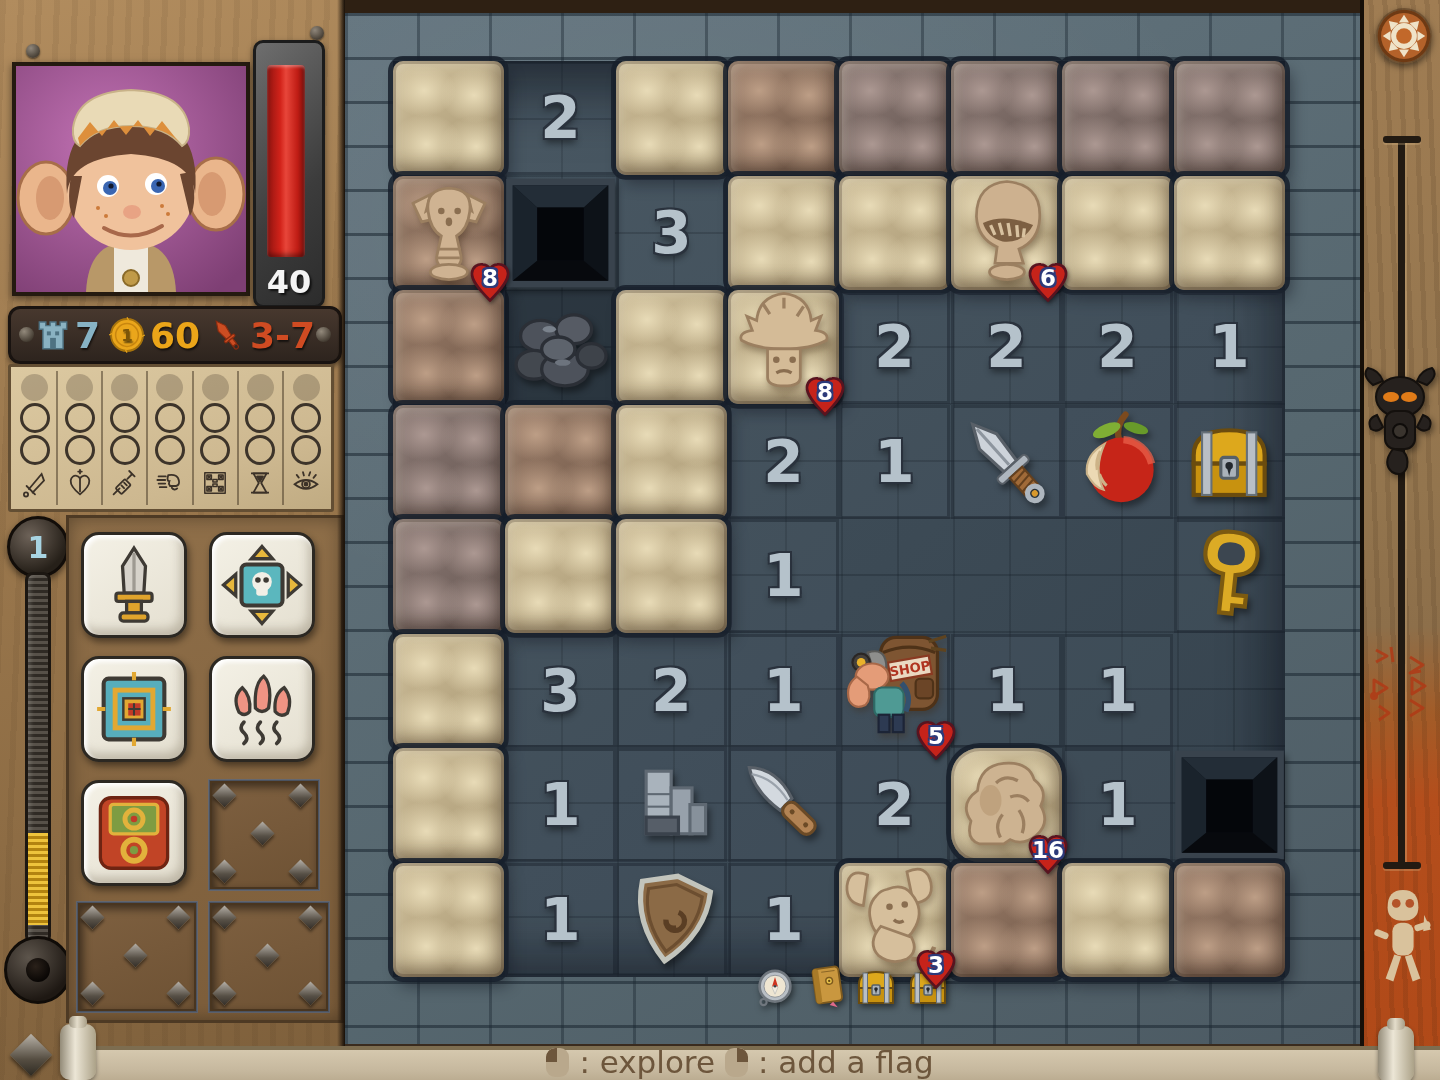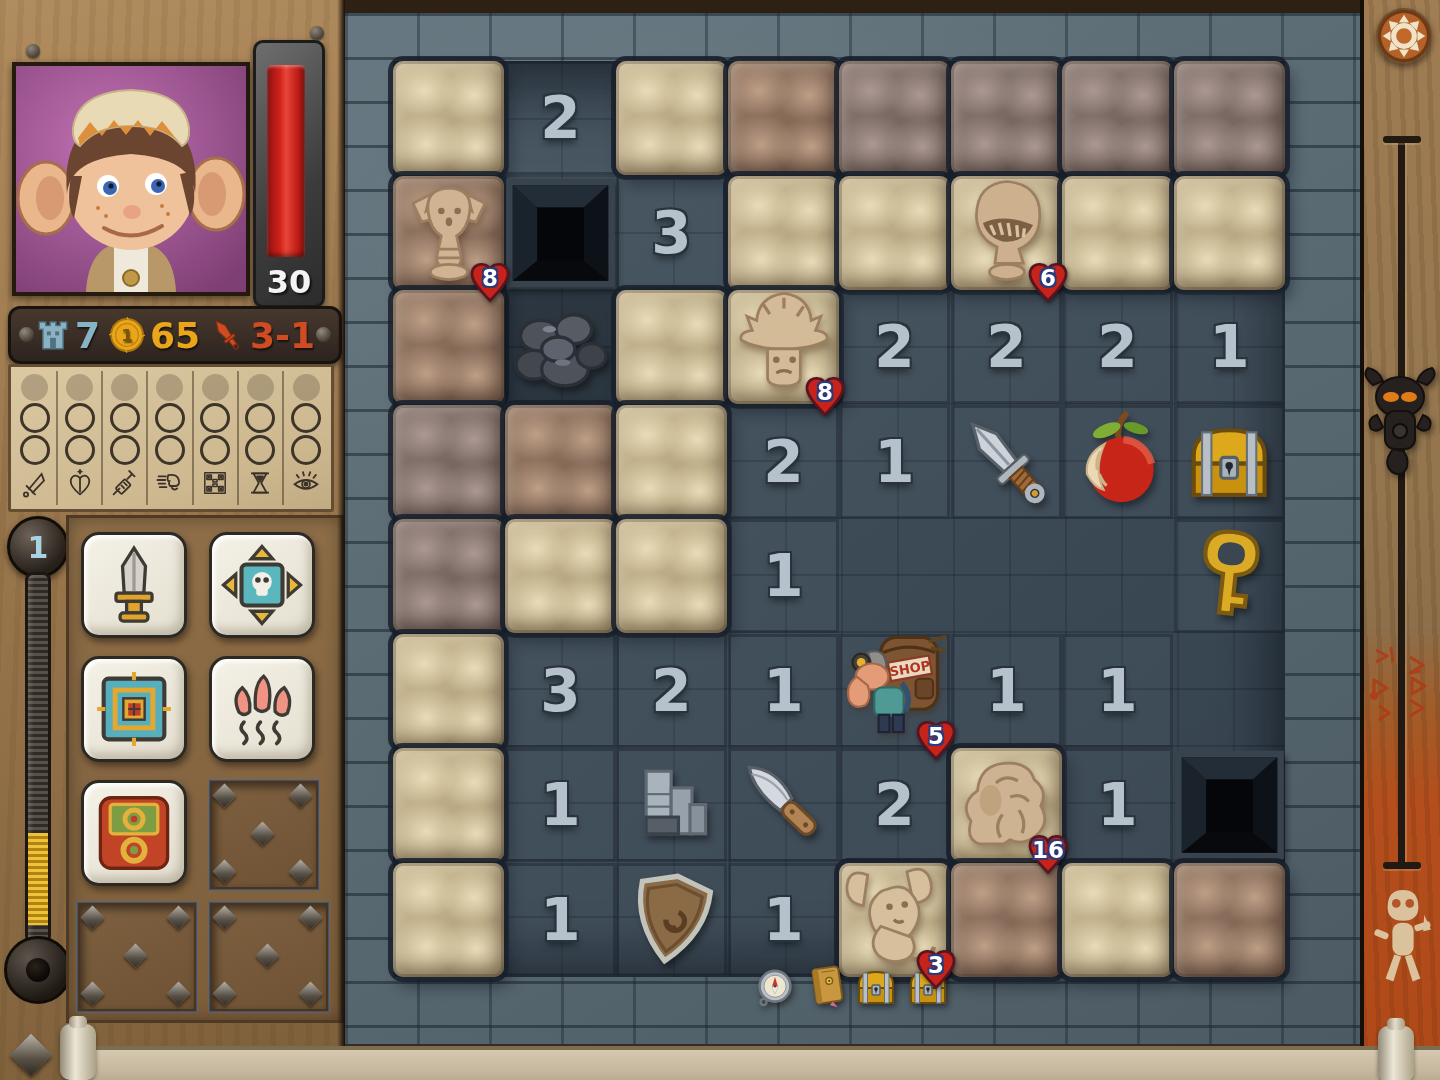--- a/index.html
+++ b/index.html
@@ -188,21 +188,21 @@
         <path d="M88 162 Q116 178 146 160" fill="none" stroke="#a8684a" stroke-width="4" stroke-linecap="round"></path>
         <circle cx="82" cy="142" r="2" fill="#cc7a3a"></circle>
           <circle cx="90" cy="150" r="2" fill="#cc7a3a"></circle>
         <circle cx="146" cy="140" r="2" fill="#cc7a3a"></circle>
           <circle cx="152" cy="148" r="2" fill="#cc7a3a"></circle>
         <circle cx="115" cy="212" r="8" fill="#c09a48" stroke="#8a6a28" stroke-width="2"></circle>
       </svg>
     </div>
     <div id="hp-frame">
       <div id="hp-fill"></div>
-      <div id="hp-label">30</div>
+      <div id="hp-label">40</div>
     </div>
     <div id="stats-plaque">
       <div class="rivet" style="left:8px;"></div>
       <div class="rivet" style="right:8px;"></div>
       <div class="stat" id="stat-def">
         <span class="sicon">
             <svg viewBox="0 0 100 100" width="36" height="36">
               <path d="M22 88 L22 34 L12 34 L12 14 L30 14 L30 24 L42 24 L42 14 L58 14 L58 24 L70 24 L70 14 L88 14 L88 34 L78 34 L78 88 Z" fill="#8ab2c2" stroke="#4e7282" stroke-width="4"></path>
               <rect x="42" y="58" width="16" height="30" fill="#4e7282"></rect>
               <rect x="33" y="40" width="11" height="11" fill="#4e7282"></rect>
@@ -213,34 +213,34 @@
       </div>
       <div class="stat" id="stat-gold">
         <span class="sicon">
             <svg viewBox="0 0 100 100" width="38" height="38">
               <circle cx="50" cy="50" r="42" fill="#eaa61b" stroke="#a8740c" stroke-width="5"></circle>
               <circle cx="50" cy="50" r="30" fill="none" stroke="#c8860f" stroke-width="4"></circle>
               <text x="50" y="65" text-anchor="middle" font-size="44" font-weight="bold" fill="#7c5608" font-family="DejaVu Sans, sans-serif">1</text>
               <path d="M50 3 l4 8 M97 50 l-8 4 M50 97 l-4 -8 M3 50 l8 -4" stroke="#eaa61b" stroke-width="3"></path>
             </svg>
           </span>
-        <span>65</span>
+        <span>60</span>
       </div>
       <div class="stat" id="stat-atk">
         <span class="sicon">
             <svg viewBox="0 0 100 100" width="38" height="38">
               <g transform="rotate(-38 50 50)" fill="#cc4d22" stroke="#8a2c10" stroke-width="3">
                 <path d="M50 4 L62 28 L58 58 L42 58 L38 28 Z"></path>
                 <rect x="34" y="58" width="32" height="7" rx="3"></rect>
                 <rect x="44" y="65" width="12" height="18"></rect>
                 <circle cx="50" cy="89" r="6" fill="none"></circle>
               </g>
             </svg>
           </span>
-        <span>3-1</span>
+        <span>3-7</span>
       </div>
     </div>
     <div id="parchment">
         <div class="ptrack">
           <div class="dot-ghost"></div>
           <div class="dot-ring"></div>
           <div class="dot-ring"></div>
           <div class="picon"><svg viewBox="0 0 100 100" fill="none" stroke="#3c3228" stroke-width="6" stroke-linecap="round">
               <path d="M30 70 L72 20 L80 42 L42 82"></path>
               <path d="M22 60 L50 88"></path>
@@ -652,21 +652,21 @@
                 <rect x="43" y="52" width="16" height="36" rx="7" fill="#b28354" stroke="#6b4a26" stroke-width="3"></rect>
                 <circle cx="51" cy="61" r="2.4" fill="#6b4a26"></circle>
                 <circle cx="51" cy="79" r="2.4" fill="#6b4a26"></circle>
               </g>
             </svg>
           </div>
         </div>
         <div class="tile revealed" style="left: 494px; top: 748px;">
           <span class="tnum">2</span>
         </div>
-        <div class="tile hidden beige" style="left: 606px; top: 748px;">
+        <div class="tile hidden beige" style="left: 606px; top: 748px; border-radius: 29px;">
           <div class="mon"><svg viewBox="0 0 110 110">
               <g fill="#cdb391" stroke="#9b7f60" stroke-width="2.5">
                 <path d="M30 93 Q17 89 22 72 Q11 56 28 44 Q30 21 52 19 Q75 17 80 34 Q93 44 86 58 Q95 74 82 85 Q70 95 58 89 L52 93 Z"></path>
               </g>
               <path d="M45 37 Q54 29 65 35" stroke="#9b7f60" stroke-width="3" fill="none"></path>
               <ellipse cx="40" cy="53" rx="10" ry="14" fill="#bfa27e"></ellipse>
               <path d="M58 50 q10 -4 17 4 M51 66 q-8 10 -2 21 M66 62 q7 10 3 21" stroke="#9b7f60" stroke-width="3" fill="none"></path>
             </svg></div>
           <div class="badge"><svg viewBox="0 0 100 100">
               <path d="M50 92 C22 64 8 46 9 30 C10 16 22 8 34 10 C42 11 48 16 50 22 C52 16 58 11 66 10 C78 8 90 16 91 30 C92 46 78 64 50 92 Z" fill="#c6231a" stroke="#581420" stroke-width="6"></path>
@@ -819,15 +819,21 @@
           <path d="M39 69 L48 94 L40 97 L32 71 Z"></path>
           <path d="M52 28 l7 15 -8 2 Z"></path>
         </g>
         <circle cx="23" cy="16" r="4.5" fill="#b4542a"></circle>
         <circle cx="37" cy="16" r="4.5" fill="#b4542a"></circle>
       </svg></div>
 
   <div id="footer-band"></div>
   <div class="scroll-roll" style="left:60px;top:1024px;"></div>
   <div class="scroll-roll" style="left:1378px;top:1026px;"></div>
+  <div id="footer-text">
+    <span class="mouse left"></span>
+    <span>: explore</span>
+    <span class="mouse right"></span>
+    <span>: add a flag</span>
+  </div>
   <div id="corner-stud"></div>
 
 </div>
 
 </body></html>

